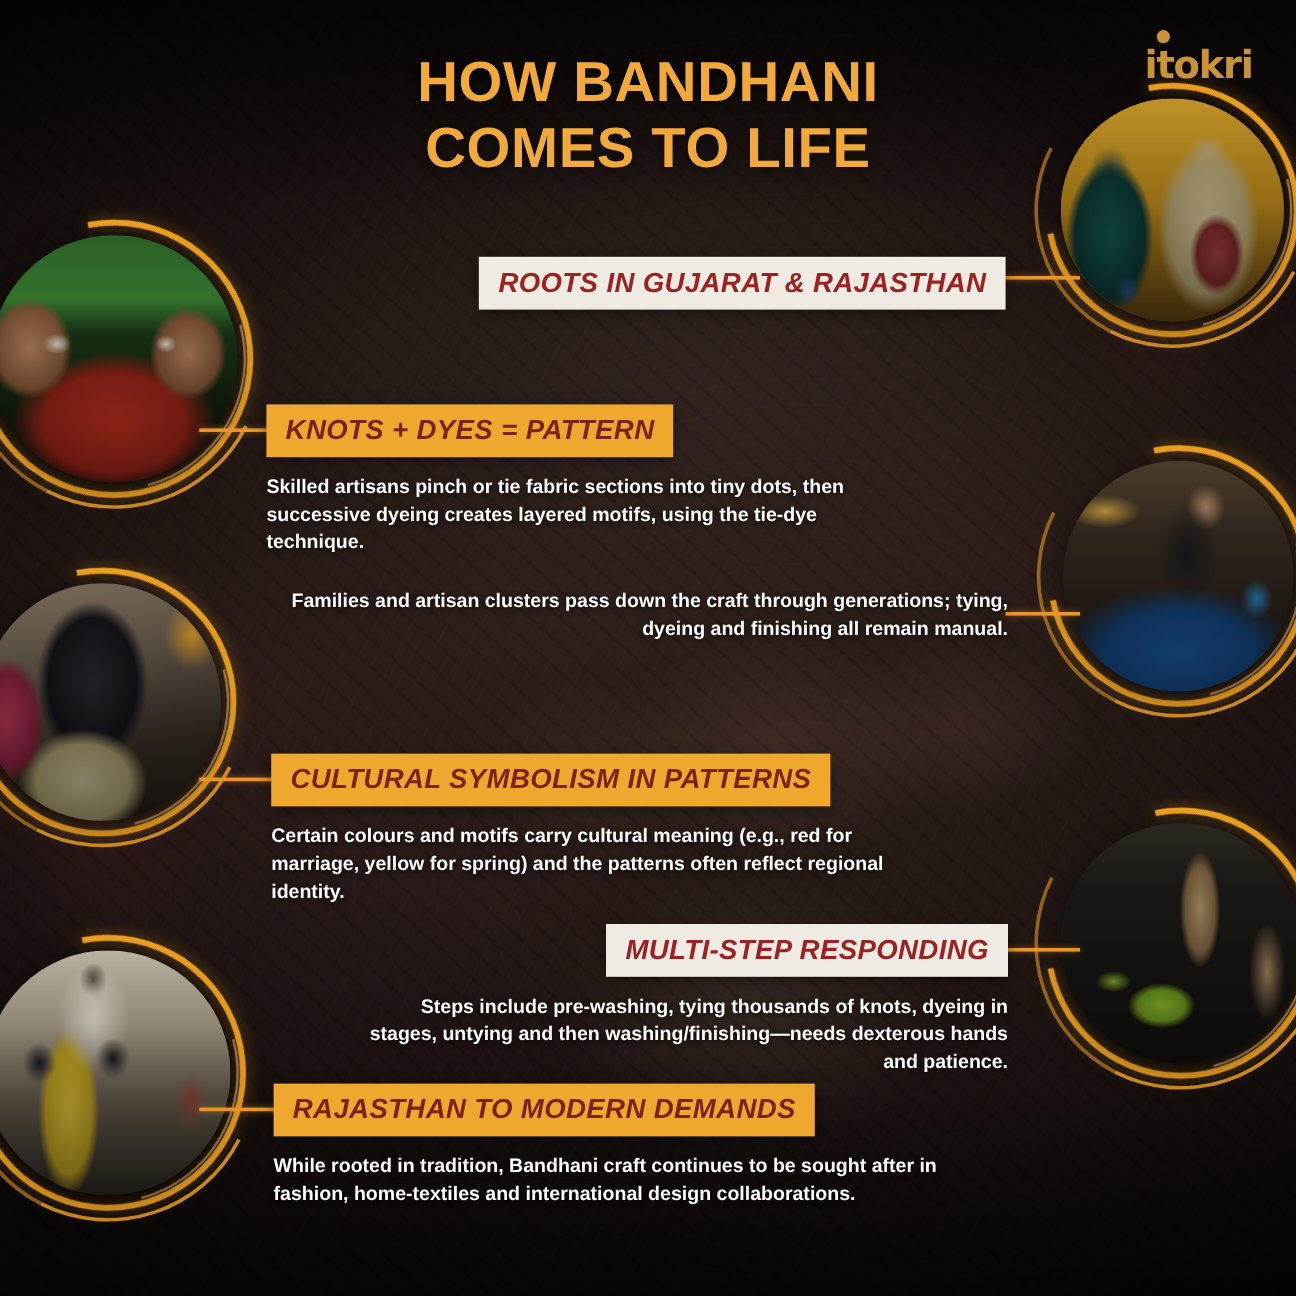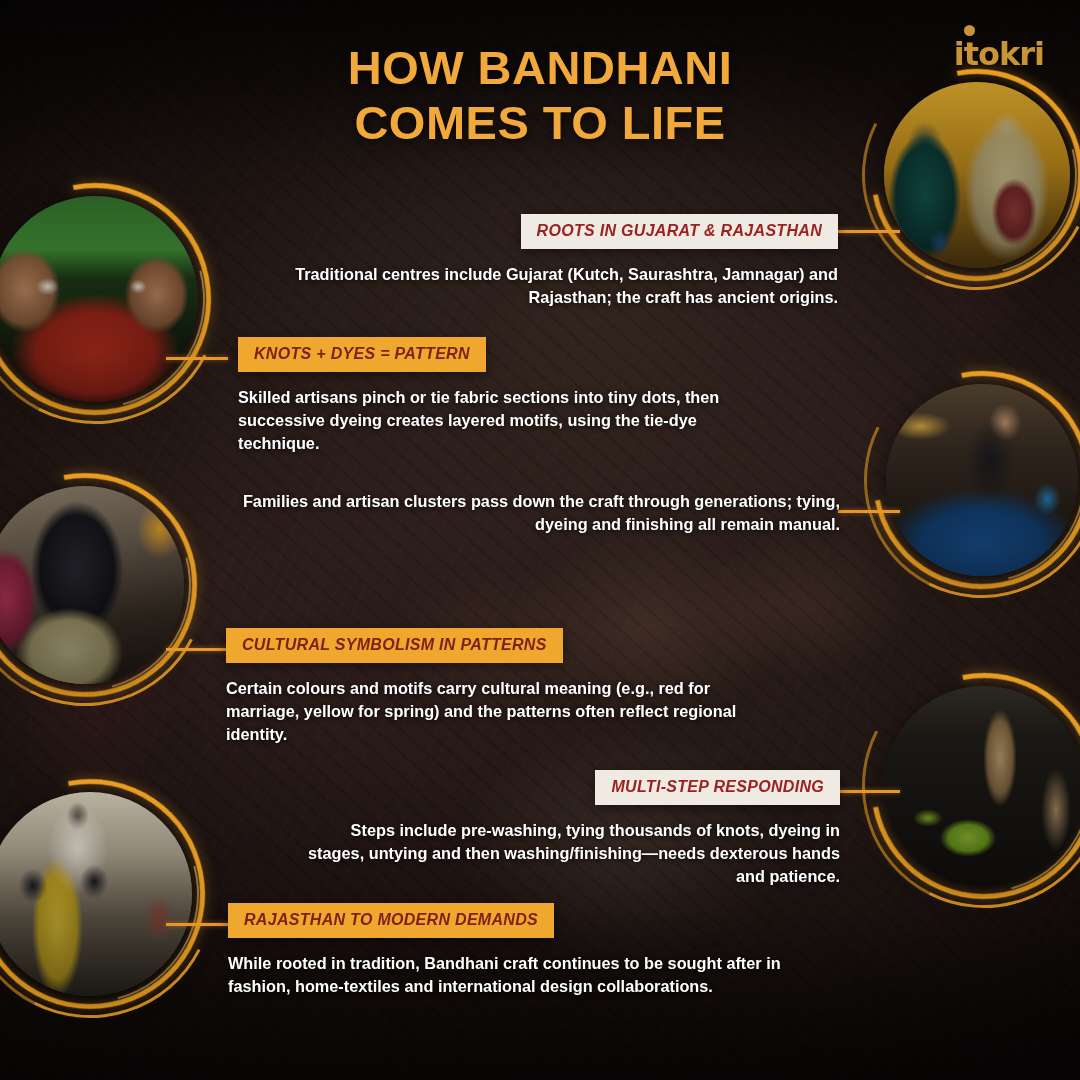--- a/index.html
+++ b/index.html
@@ -186,21 +186,21 @@
       radial-gradient(ellipse 10% 28% at 86% 62%, #BE9A6C 0%, rgba(0,0,0,0) 74%);}
   .pF5{background:linear-gradient(to bottom,rgba(0,0,0,.20),rgba(0,0,0,.38));}
 
   
   .block{ position:absolute; z-index:25; }
 
   .hdr{
     display:inline-block;
     font-style:italic;
     font-weight:800;
-    font-size:16px;
+    font-size:23px;
     letter-spacing:.3px;
     padding:8px 16px 9px 16px;
     white-space:nowrap;
     box-shadow:0 3px 12px rgba(0,0,0,.45);
   }
   .hdr.cream{ background:#EFEAE2; color:#9B2220; }
   .hdr.amber{ background:#EFA72E; color:#7E2218; }
 
   .body{
     color:#ffffff;
@@ -326,24 +326,23 @@
   <div class="connector" style="left:166px; top:357px; width:62px;"></div>
   <div class="connector" style="left:838px; top:510px; width:62px;"></div>
   <div class="connector" style="left:166px; top:648px; width:64px;"></div>
   <div class="connector" style="left:838px; top:790px; width:62px;"></div>
   <div class="connector" style="left:166px; top:923px; width:64px;"></div>
 
   <div class="block" style="left:278px; top:214px; width:560px;">
     <div style="text-align:right;">
       <div class="hdr cream">ROOTS IN GUJARAT &amp; RAJASTHAN</div>
     </div>
-    <div class="body right">Traditional centres include Gujarat (Kutch, Saurashtra, Jamnagar) and Rajasthan; the craft has ancient origins.</div>
-  </div>
-
-  <div class="block" style="left:222px; top:337px; width:540px;margin-left:16px;">
+  </div>
+
+  <div class="block" style="left:222px; top:337px; width:540px;">
     <div style="text-align:left;">
       <div class="hdr amber">KNOTS + DYES = PATTERN</div>
     </div>
     <div class="body left">Skilled artisans pinch or tie fabric sections into tiny dots, then successive dyeing creates layered motifs, using the tie-dye technique.</div>
   </div>
 
   <div class="block" style="left:240px; top:476px; width:600px;">
     <div class="body right">Families and artisan clusters pass down the craft through generations; tying, dyeing and finishing all remain manual.</div>
   </div>
 

